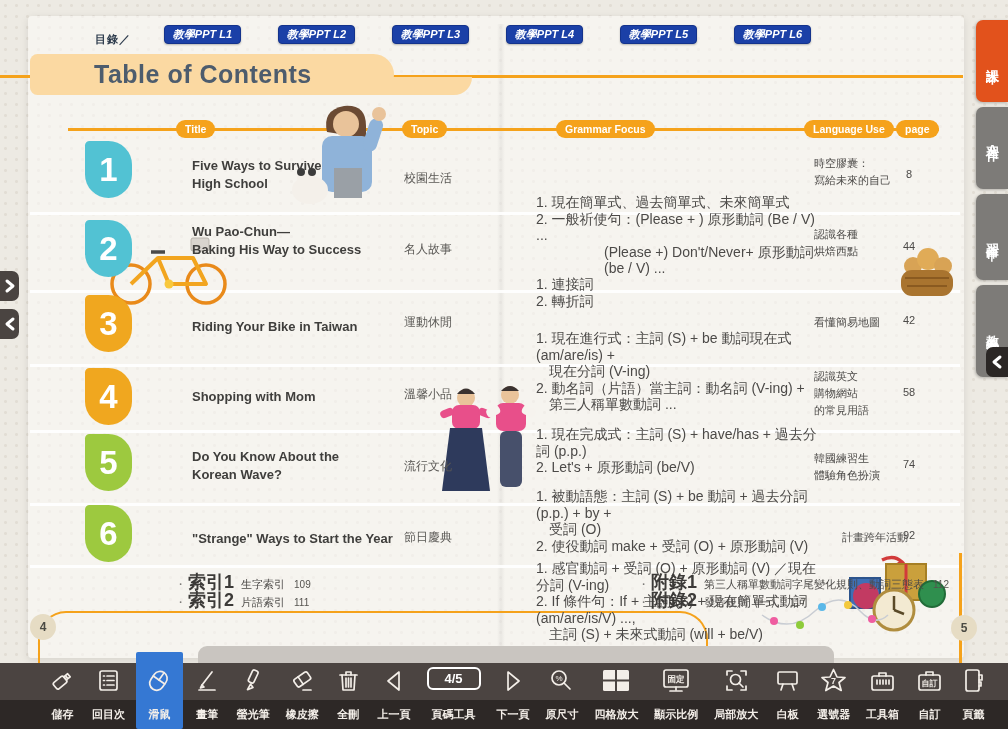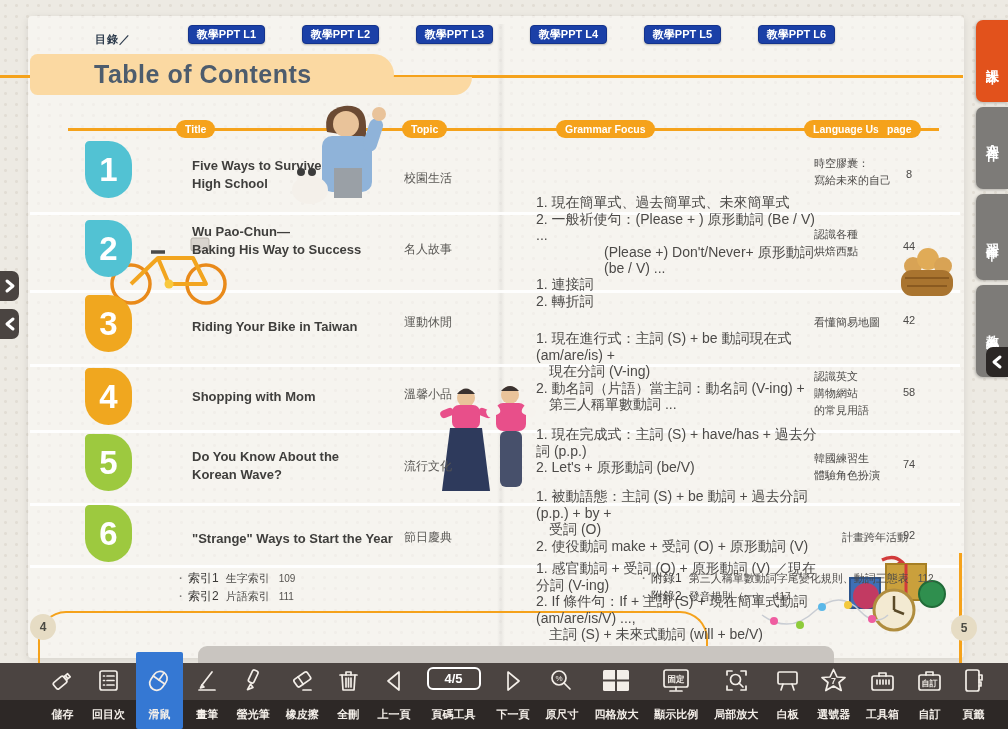--- a/index.html
+++ b/index.html
@@ -15,21 +15,21 @@
   .spread-divider{left:497px;top:24px;width:8px;height:628px;
                   background:linear-gradient(to right,rgba(0,0,0,0),rgba(0,0,0,.05),rgba(0,0,0,0));}
   
   .catalog-label{left:95px;top:32px;font-size:11px;font-weight:bold;color:#2f3d4e;letter-spacing:1px;}
   .accent-hline{left:0;top:75px;width:963px;height:3px;background:#f5a21b;}
   .banner{left:30px;top:54px;width:364px;height:41px;background:#fbd9a2;
           border-radius:8px 22px 22px 8px;display:flex;align-items:center;z-index:2;}
   .banner-tail{left:356px;top:77px;width:116px;height:18px;background:#fbd9a2;
                border-radius:0 0 22px 0;z-index:2;}
   .banner-title{padding-left:64px;font-size:25px;font-weight:bold;color:#4d5c6d;letter-spacing:.5px;}
-  .ppt-row{left:188px;top:25px;display:flex;gap:37px;z-index:3;}
+  .ppt-row{left:164px;top:25px;display:flex;gap:37px;z-index:3;font-style:italic;}
   .ppt-btn{min-width:77px;height:19px;background:#1b40a7;border:1px solid #14338c;border-radius:4px;
            color:#fff;font-size:11px;font-weight:bold;display:flex;align-items:center;justify-content:center;
            box-shadow:0 1px 2px rgba(0,0,0,.25);padding:0 4px;box-sizing:border-box;}
   
   .col-line{left:68px;top:128px;width:871px;height:3px;background:#f5a21b;z-index:2;}
   .pill{top:120px;height:18px;background:#f5a21b;border-radius:10px;color:#fff;font-weight:bold;
         font-size:10.5px;display:flex;align-items:center;justify-content:center;padding:0 9px;z-index:3;}
   
   .bubble{width:47px;height:57px;border-radius:5px 26px 26px 26px;color:#fff;font-weight:bold;
           font-size:33px;display:flex;align-items:center;justify-content:center;z-index:3;}
@@ -37,21 +37,21 @@
   .row-title{font-size:13px;font-weight:bold;color:#3f3e3c;line-height:18px;z-index:3;}
   .row-topic{font-size:12px;color:#5a5855;z-index:3;}
   .row-grammar{font-size:14px;color:#4c4a48;line-height:16.5px;width:290px;z-index:3;margin-top:48px;}
   .row-grammar .indent{padding-left:13px;}
   .row-lang{font-size:11px;color:#4c4a48;line-height:17px;width:95px;z-index:3;}
   .row-page{font-size:11px;color:#4c4a48;z-index:3;}
   .row-sep{left:30px;width:930px;height:3px;background:rgba(255,255,255,.9);z-index:2;}
   
   .idx-line{font-size:11px;color:#4c4a48;z-index:3;white-space:nowrap;}
   .idx-line .bullet{color:#7a7875;margin-right:2px;}
-  .idx-line .lbl{font-weight:normal;font-size:12px;color:#3c3a38;margin-right:7px;}
+  .idx-line .lbl{font-weight:bold;font-size:18px;color:#3c3a38;margin-right:7px;}
   .idx-line .pg{font-size:10px;margin-left:9px;color:#55534f;}
   
   .bottom-bracket{left:38px;top:611px;width:666px;height:57px;border:2.5px solid #f5a21b;border-bottom:none;
                   border-radius:28px 28px 0 0;z-index:2;}
   .right-vline{left:959px;top:553px;width:3px;height:113px;background:#f5a21b;z-index:2;}
   .corner-pg{width:26px;height:26px;border-radius:50%;background:#e6dcc4;color:#4a4a43;font-size:12px;
              font-weight:bold;display:flex;align-items:center;justify-content:center;z-index:3;}
   
   .tabstrip{right:0;top:20px;display:flex;flex-direction:column;gap:5px;z-index:8;}
   .vtab{width:32px;border-radius:7px 0 0 7px;color:#fff;writing-mode:vertical-rl;text-orientation:upright;
@@ -100,21 +100,21 @@
     <div class="ppt-btn">教學PPT L4</div>
     <div class="ppt-btn">教學PPT L5</div>
     <div class="ppt-btn">教學PPT L6</div>
   </div>
 
   <div class="abs col-line"></div>
   <div class="abs pill" style="left:176px;">Title</div>
   <div class="abs pill" style="left:402px;">Topic</div>
   <div class="abs pill" style="left:556px;">Grammar Focus</div>
   <div class="abs pill" style="left:804px;">Language Use</div>
-  <div class="abs pill" style="left:878px;text-align:right;">page</div>
+  <div class="abs pill" style="left:896px;text-align:right;">page</div>
 
   <svg class="abs" style="left:282px;top:98px;z-index:2;" width="130" height="110" viewBox="0 0 130 110">
     <path d="M45 34 Q40 12 62 8 Q84 6 84 28 L84 40 Z" fill="#6b4a33"></path>
     <circle cx="64" cy="26" r="13" fill="#e9c39a"></circle>
     <rect x="40" y="38" width="50" height="56" rx="10" fill="#8fb3d9"></rect>
     <rect x="84" y="20" width="14" height="34" rx="7" fill="#8fb3d9" transform="rotate(18 91 37)"></rect>
     <circle cx="97" cy="16" r="7" fill="#e9c39a"></circle>
     <rect x="52" y="70" width="28" height="30" fill="#9aa0a6"></rect>
     <ellipse cx="28" cy="92" rx="18" ry="14" fill="#f4f0ea"></ellipse>
     <circle cx="24" cy="80" r="9" fill="#f4f0ea"></circle>

